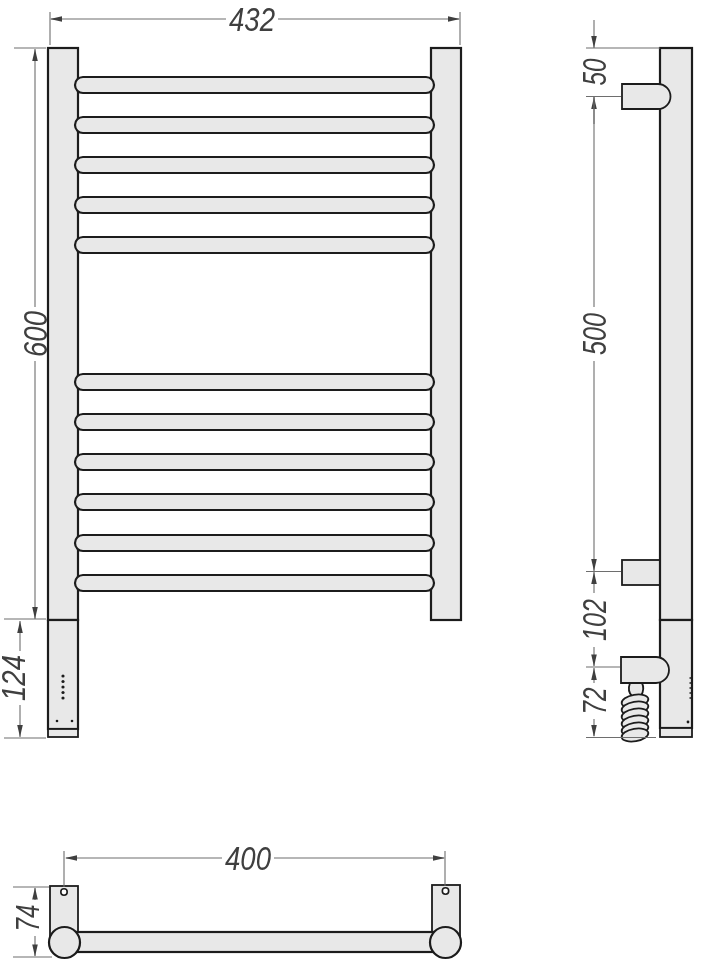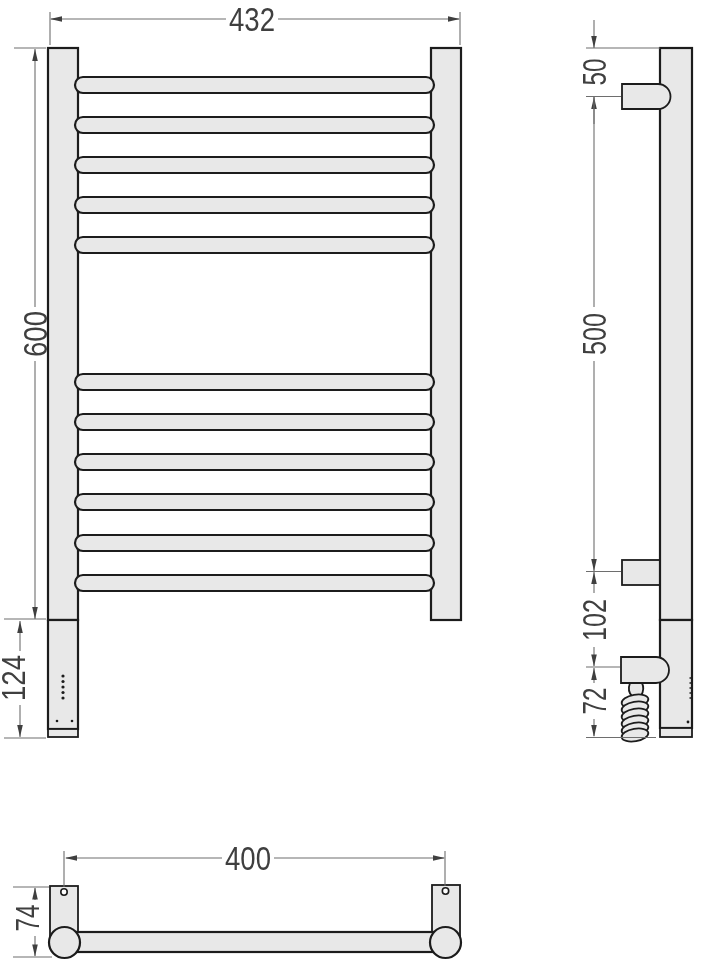--- a/index.html
+++ b/index.html
@@ -3,21 +3,21 @@
 <meta charset="utf-8">
 <style>
   :root{
     --background:#ffffff;
     --outline:#1c1c1c;
     --metal-fill:#e8e8e8;
     --dim-line:#6e6e6e;
     --dim-text:#3f3f3f;
   }
   html,body{margin:0;padding:0;background:var(--background);}
-  .stage{position:relative;width:704px;height:970px;background:var(--background);overflow:hidden;}
+  .stage{position:relative;width:704px;height:970px;background:var(--background);overflow:hidden;font-style:italic;}
   svg{display:block}
   .metal{fill:var(--metal-fill);stroke:var(--outline);stroke-width:2.2;stroke-linejoin:miter;}
   .thin{stroke-width:1.8;}
   .coil{fill:var(--metal-fill);stroke:var(--outline);stroke-width:1.8;}
   .dim{stroke:var(--dim-line);stroke-width:1.1;fill:none;}
   .arrow{fill:var(--dim-text);stroke:none;}
   .dim-text{font-family:"Liberation Sans",sans-serif;font-size:34px;fill:var(--dim-text);}
   .dot{fill:var(--outline);stroke:none;}
   .hole{fill:var(--background);stroke:var(--outline);stroke-width:1.6;}
   .mark{stroke:var(--outline);stroke-width:1.3;fill:none;}

